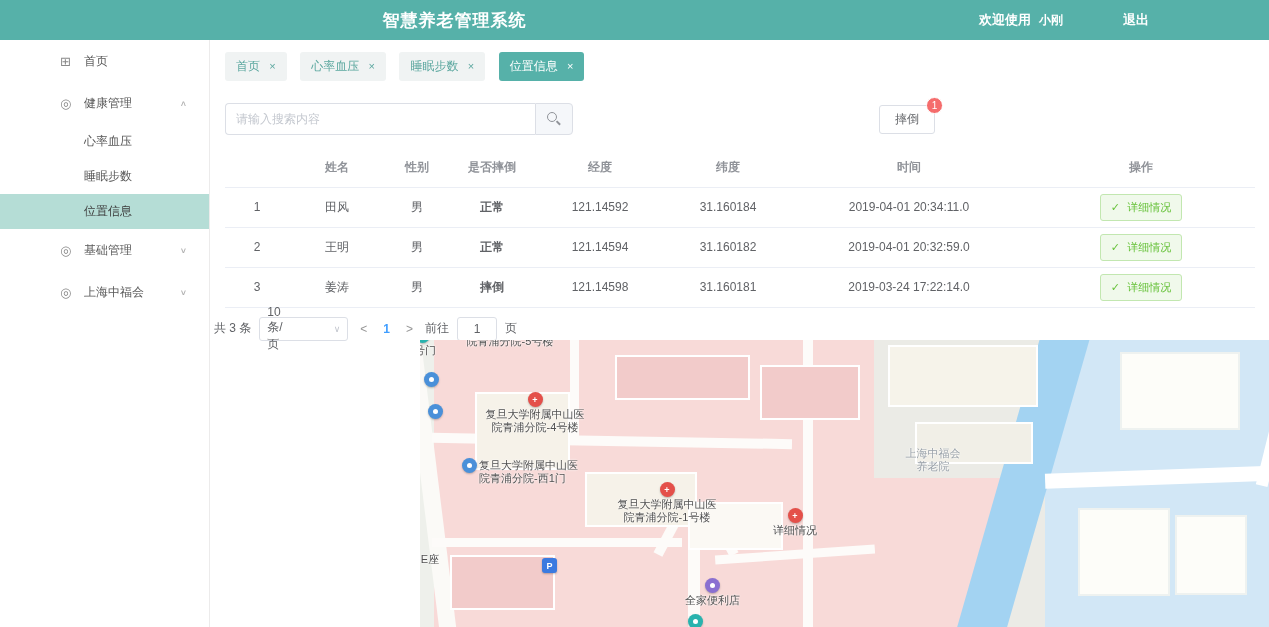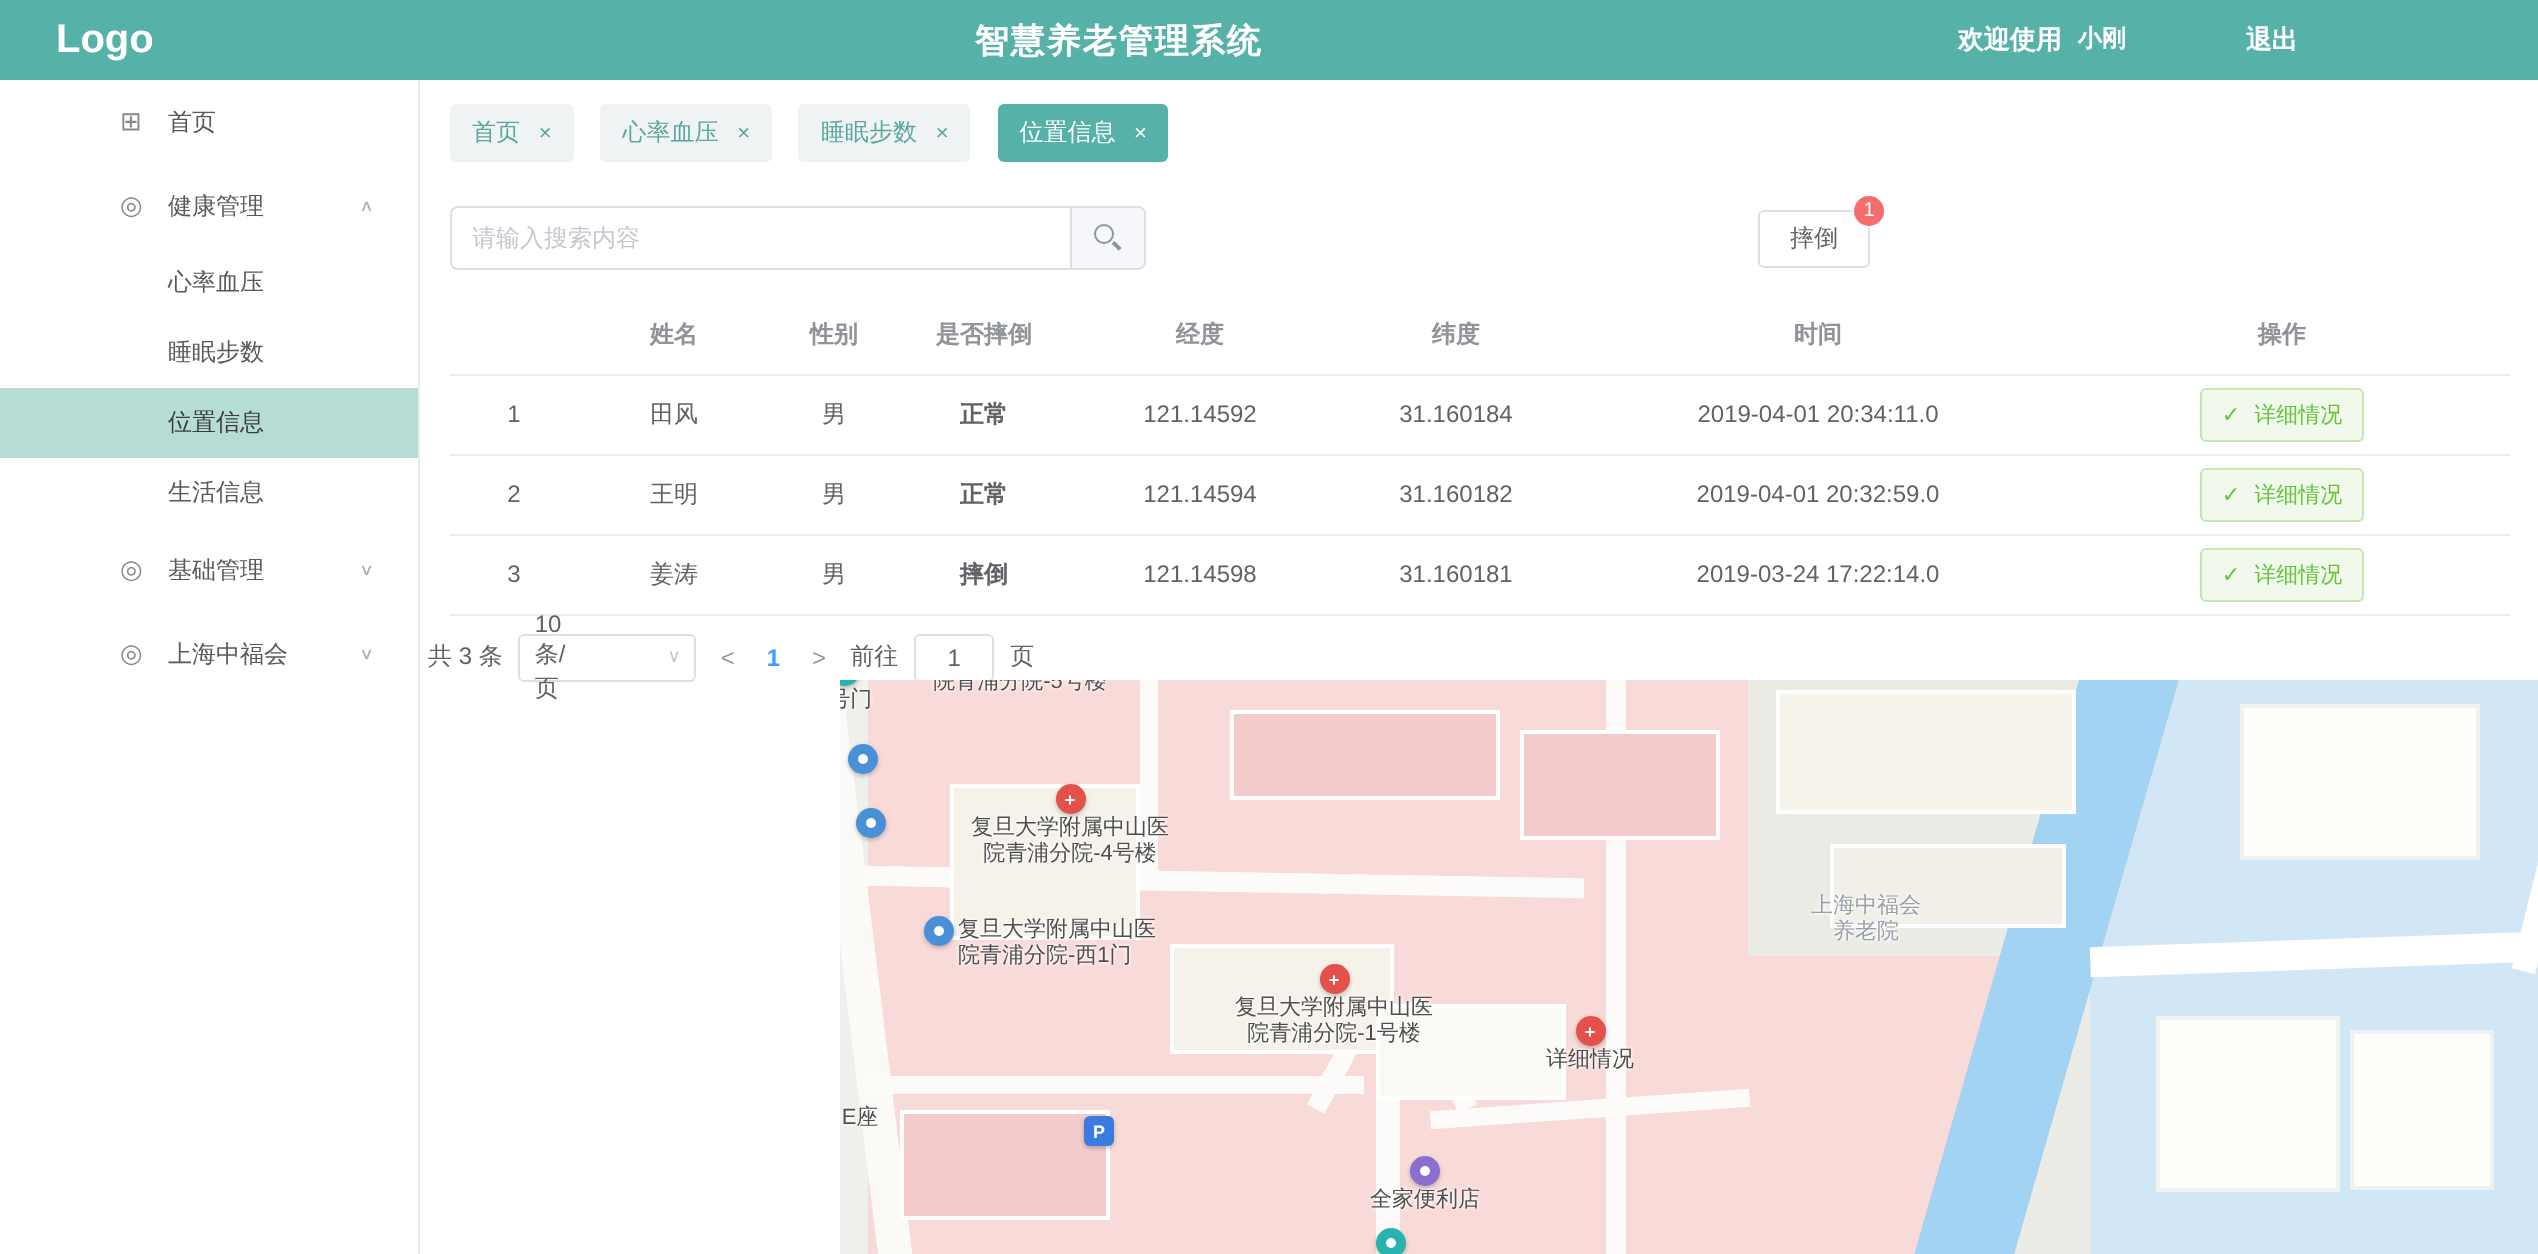--- a/index.html
+++ b/index.html
@@ -4,21 +4,21 @@
 <style>
   * { box-sizing: border-box; margin: 0; padding: 0; }
   html,body { width:1269px; height:627px; overflow:hidden; background:#fff;
     font-family:"Liberation Sans","DejaVu Sans",sans-serif; }
 
   
   .header { position:absolute; left:0; top:0; width:1269px; height:40px;
     background:#56b1a9; display:flex; align-items:center; color:#fff; z-index:30; }
   .logo { width:210px; padding-left:28px; font-size:20px; font-weight:bold; }
   .app-title { flex:1; text-align:center; font-size:17px; font-weight:bold; letter-spacing:1px; }
-  .header-right { width:360px; display:flex; align-items:flex-start; font-size:13px; font-weight:bold; }
+  .header-right { width:360px; display:flex; align-items:flex-end; font-size:13px; font-weight:bold; }
   .welcome { margin-left:70px; }
   .username { margin-left:8px; font-size:12px; }
   .logout { margin-left:60px; cursor:pointer; }
 
   
   .sidebar { position:absolute; left:0; top:40px; width:210px; height:587px;
     background:#fff; border-right:1px solid #ecebeb; z-index:20; }
   .menu-item { height:42px; display:flex; align-items:center; font-size:12px; color:#595959; cursor:pointer; }
   .menu-item .mi-icon { width:24px; margin-left:60px; color:#8a8a8a; font-size:13px; }
   .menu-item .mi-chevron { margin-left:auto; margin-right:22px; color:#b0b0b0; font-size:10px; transform:scaleY(.8); }
@@ -93,21 +93,20 @@
   .mk-teal { background:#29b3ae; }
   .mk-blue { background:#4a90d9; }
   .mk-purple { background:#8a6fd1; }
   .mk-park { background:#3b7ae0; border-radius:3px; }
   .mk.dot::after { content:""; width:5px; height:5px; background:#fff; border-radius:50%; }
 </style>
 </head>
 <body>
 
 <div class="header">
-  <div class="logo">Logo</div>
   <div class="app-title">智慧养老管理系统</div>
   <div class="header-right">
     <span class="welcome">欢迎使用</span>
     <span class="username">小刚</span>
     <span class="logout">退出</span>
   </div>
 </div>
 
 <div class="sidebar">
   <div class="menu-item">
@@ -120,23 +119,20 @@
     <span class="mi-chevron">∧</span>
   </div>
   <div class="menu-sub">
     <span>心率血压</span>
   </div>
   <div class="menu-sub">
     <span>睡眠步数</span>
   </div>
   <div class="menu-sub active">
     <span>位置信息</span>
-  </div>
-  <div class="menu-sub">
-    <span>生活信息</span>
   </div>
   <div class="menu-item">
     <span class="mi-icon">◎</span>
     <span>基础管理</span>
     <span class="mi-chevron">∨</span>
   </div>
   <div class="menu-item">
     <span class="mi-icon">◎</span>
     <span>上海中福会</span>
     <span class="mi-chevron">∨</span>

